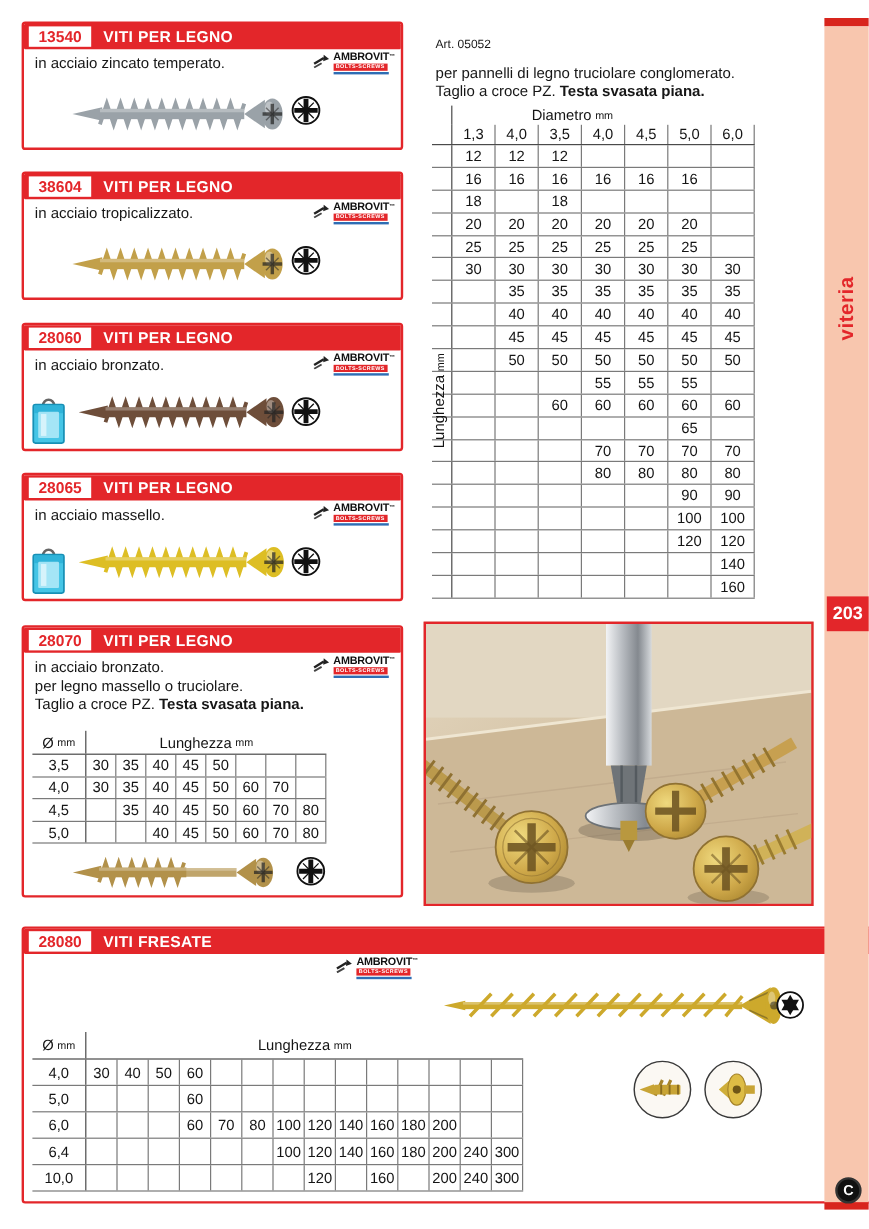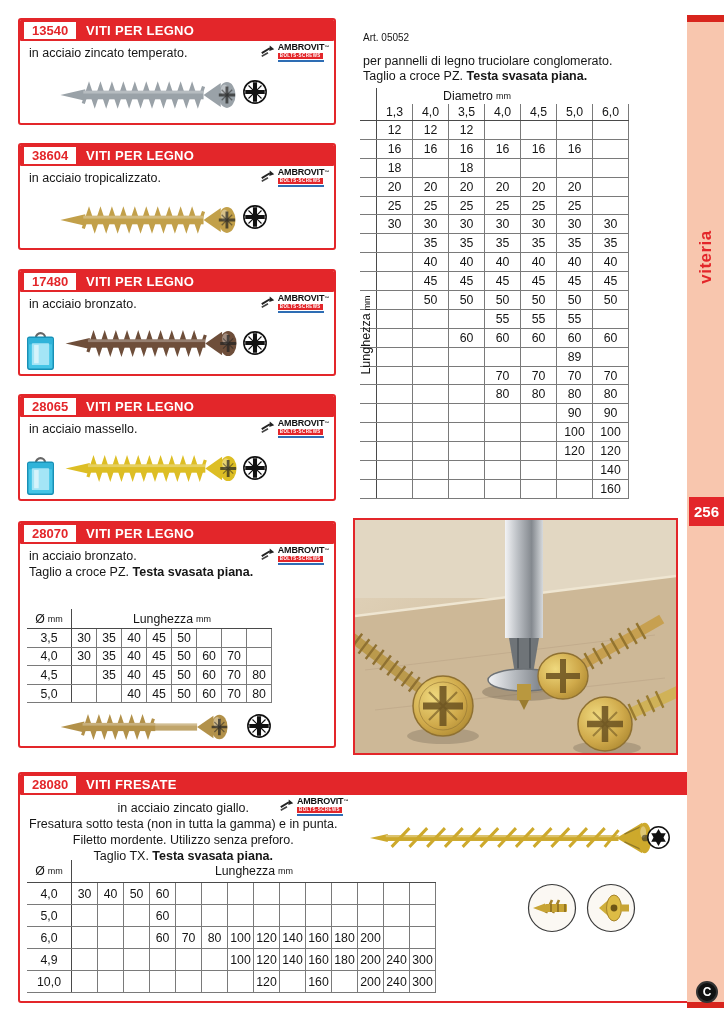--- a/index.html
+++ b/index.html
@@ -234,21 +234,21 @@
   <svg class="screw" style="left: 36px; top: 54px; color: rgb(194, 160, 74);" width="192" height="42" viewBox="0 0 196 44">
       <use href="#sym-screw"></use>
     </svg>
   <svg class="drive" style="left:222px;top:59px" width="26" height="26" viewBox="0 0 28 28">
       <use href="#sym-pz"></use>
     </svg>
 </div>
 
 <div class="pbox" style="top:269px">
   <div class="phead">
-    <div class="pnum">17480</div>
+    <div class="pnum">28060</div>
     <div class="ptitle">VITI PER LEGNO</div>
   </div>
   <div class="pdesc">in acciaio bronzato.</div>
   <div class="brand">
     <svg class="bscrews" viewBox="0 0 18 14">
         <path d="M2,10 L11,4.5" stroke="#222" stroke-width="2.2"></path>
         <polygon points="11,1.5 16,5.5 10.5,7.5" fill="#222"></polygon>
         <path d="M2,13.5 L9,9.5" stroke="#444" stroke-width="1.8"></path>
       </svg>
     <div class="btxt"><span>AMBROVIT</span><span class="tm">™</span>
@@ -434,21 +434,21 @@
       <div class="tcell" style="width:36px">60</div>
       <div class="tcell" style="width:36px">60</div>
     </div>
     <div class="trow drow" style="height:18.9px">
       <div class="tspacer" style="width:17px"></div>
       <div class="tcell" style="width:36px"></div>
       <div class="tcell" style="width:36px"></div>
       <div class="tcell" style="width:36px"></div>
       <div class="tcell" style="width:36px"></div>
       <div class="tcell" style="width:36px"></div>
-      <div class="tcell" style="width:36px">89</div>
+      <div class="tcell" style="width:36px">65</div>
       <div class="tcell" style="width:36px"></div>
     </div>
     <div class="trow drow" style="height:18.9px">
       <div class="tspacer" style="width:17px"></div>
       <div class="tcell" style="width:36px"></div>
       <div class="tcell" style="width:36px"></div>
       <div class="tcell" style="width:36px"></div>
       <div class="tcell" style="width:36px">70</div>
       <div class="tcell" style="width:36px">70</div>
       <div class="tcell" style="width:36px">70</div>
@@ -519,20 +519,21 @@
   <span class="side-label"><span>Lunghezza</span><span class="unit">mm</span></span>
 </div>
 
 <div class="pbox tall" style="top:521px">
   <div class="phead">
     <div class="pnum">28070</div>
     <div class="ptitle">VITI PER LEGNO</div>
   </div>
   <div class="pdesc">
     <div>in acciaio bronzato.</div>
+    <div>per legno massello o truciolare.</div>
     <div><span>Taglio a croce PZ. </span><span class="b">Testa svasata piana.</span></div>
   </div>
   <div class="brand">
     <svg class="bscrews" viewBox="0 0 18 14">
         <path d="M2,10 L11,4.5" stroke="#222" stroke-width="2.2"></path>
         <polygon points="11,1.5 16,5.5 10.5,7.5" fill="#222"></polygon>
         <path d="M2,13.5 L9,9.5" stroke="#444" stroke-width="1.8"></path>
       </svg>
     <div class="btxt"><span>AMBROVIT</span><span class="tm">™</span>
       <div class="bsub">BOLTS-SCREWS</div>
@@ -639,26 +640,20 @@
     <path d="M250,186 L250,222 M232,204 L268,204" stroke="#6b5220" stroke-width="6.5" opacity="0.85"></path>
     <path d="M238,192 L262,216 M262,192 L238,216" stroke="#6b5220" stroke-width="2" opacity="0.55"></path>
   </svg>
 </div>
 
 <div class="pbox wide" style="top:772px">
   <div class="phead">
     <div class="pnum">28080</div>
     <div class="ptitle">VITI FRESATE</div>
   </div>
-  <div class="pdesc" style="line-height:16px">
-    <div>in acciaio zincato giallo.</div>
-    <div>Fresatura sotto testa (non in tutta la gamma) e in punta.</div>
-    <div>Filetto mordente. Utilizzo senza preforo.</div>
-    <div><span>Taglio TX. </span><span class="b">Testa svasata piana.</span></div>
-  </div>
   <div class="brand" style="right:auto;left:259px;top:23px">
     <svg class="bscrews" viewBox="0 0 18 14">
         <path d="M2,10 L11,4.5" stroke="#222" stroke-width="2.2"></path>
         <polygon points="11,1.5 16,5.5 10.5,7.5" fill="#222"></polygon>
         <path d="M2,13.5 L9,9.5" stroke="#444" stroke-width="1.8"></path>
       </svg>
     <div class="btxt"><span>AMBROVIT</span><span class="tm">™</span>
       <div class="bsub">BOLTS-SCREWS</div>
       <div class="bline"></div>
     </div>
@@ -713,21 +708,21 @@
         <div class="tcell" style="width:26px">100</div>
         <div class="tcell" style="width:26px">120</div>
         <div class="tcell" style="width:26px">140</div>
         <div class="tcell" style="width:26px">160</div>
         <div class="tcell" style="width:26px">180</div>
         <div class="tcell" style="width:26px">200</div>
         <div class="tcell" style="width:26px"></div>
         <div class="tcell" style="width:26px"></div>
       </div>
       <div class="trow drow" style="height:22px">
-        <div class="tlabel" style="width:45px">4,9</div>
+        <div class="tlabel" style="width:45px">6,4</div>
         <div class="tcell" style="width:26px"></div>
         <div class="tcell" style="width:26px"></div>
         <div class="tcell" style="width:26px"></div>
         <div class="tcell" style="width:26px"></div>
         <div class="tcell" style="width:26px"></div>
         <div class="tcell" style="width:26px"></div>
         <div class="tcell" style="width:26px">100</div>
         <div class="tcell" style="width:26px">120</div>
         <div class="tcell" style="width:26px">140</div>
         <div class="tcell" style="width:26px">160</div>
@@ -774,15 +769,15 @@
     <rect x="36" y="22.5" width="9" height="7" fill="#c8a435"></rect>
     <circle cx="30" cy="26" r="3.4" fill="#6e5616"></circle>
   </svg>
 </div>
 
 <div class="side-redbar" style="top:15px;height:7px"></div>
 <div class="side-strip" style="top:22px;height:980px"></div>
 <div class="rot-anchor" style="left:706px;top:257px">
   <span class="tab-label">viteria</span>
 </div>
-<div class="page-badge">256</div>
+<div class="page-badge">203</div>
 <div class="side-redbar" style="top:1002px;height:6px"></div>
 <div class="corner-logo">C</div>
 
 </body></html>

